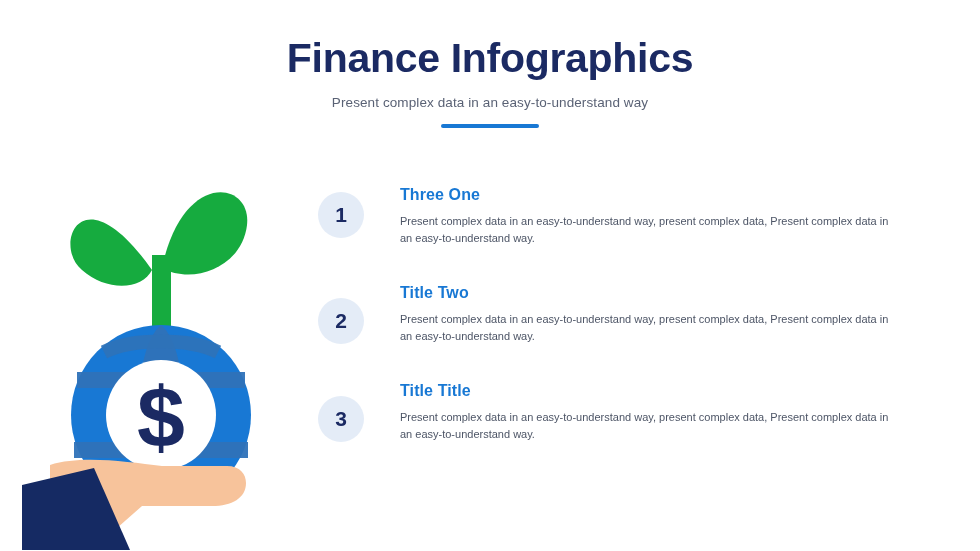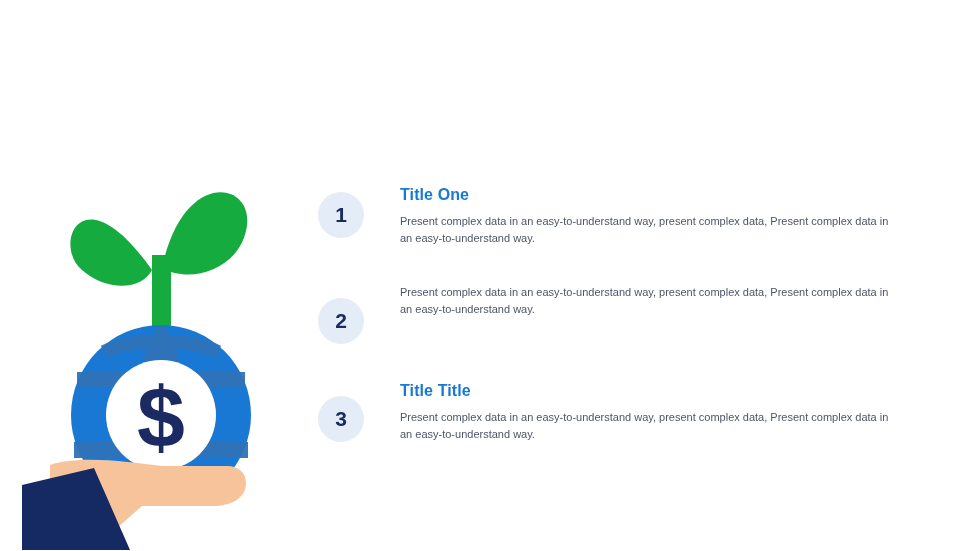--- a/index.html
+++ b/index.html
@@ -104,20 +104,25 @@
     max-width: 500px;
     margin: 0;
   }
   .step.offset .step-badge { margin-top: 14px; }
 </style>
 </head>
 <body>
 
 <div class="slide">
 
+  <div class="header">
+    <div class="title">Finance Infographics</div>
+    <div class="subtitle">Present complex data in an easy-to-understand way</div>
+    <div class="accent-bar"></div>
+  </div>
 
   <div class="illustration">
     <svg width="300" height="400" viewBox="0 0 300 400" xmlns="http://www.w3.org/2000/svg">
 
       <g>
         <path d="M130 120 C60 20, 30 95, 60 120 C85 142, 120 140, 130 120 Z" fill="#16ab3f"></path>
         <path d="M140 118 C160 20, 230 30, 225 75 C220 118, 170 135, 140 118 Z" fill="#16ab3f"></path>
         <rect x="130" y="105" width="19" height="90" fill="#16ab3f"></rect>
       </g>
 
@@ -143,28 +148,29 @@
         <path d="M0 400 L0 335 L72 318 L108 400 Z" fill="#152a63"></path>
       </g>
     </svg>
   </div>
 
   <div class="steps">
 
     <div class="step">
       <div class="step-badge">1</div>
       <div class="step-body">
-        <div class="step-title">Title One</div>
+        <div class="step-title">Three One</div>
         <div class="step-text">Present complex data in an easy-to-understand way, present complex data, Present complex data in an easy-to-understand way.</div>
       </div>
     </div>
 
     <div class="step offset">
       <div class="step-badge">2</div>
       <div class="step-body">
+        <div class="step-title">Title Two</div>
         <div class="step-text">Present complex data in an easy-to-understand way, present complex data, Present complex data in an easy-to-understand way.</div>
       </div>
     </div>
 
     <div class="step offset">
       <div class="step-badge">3</div>
       <div class="step-body">
         <div class="step-title">Title Title</div>
         <div class="step-text">Present complex data in an easy-to-understand way, present complex data, Present complex data in an easy-to-understand way.</div>
       </div>

